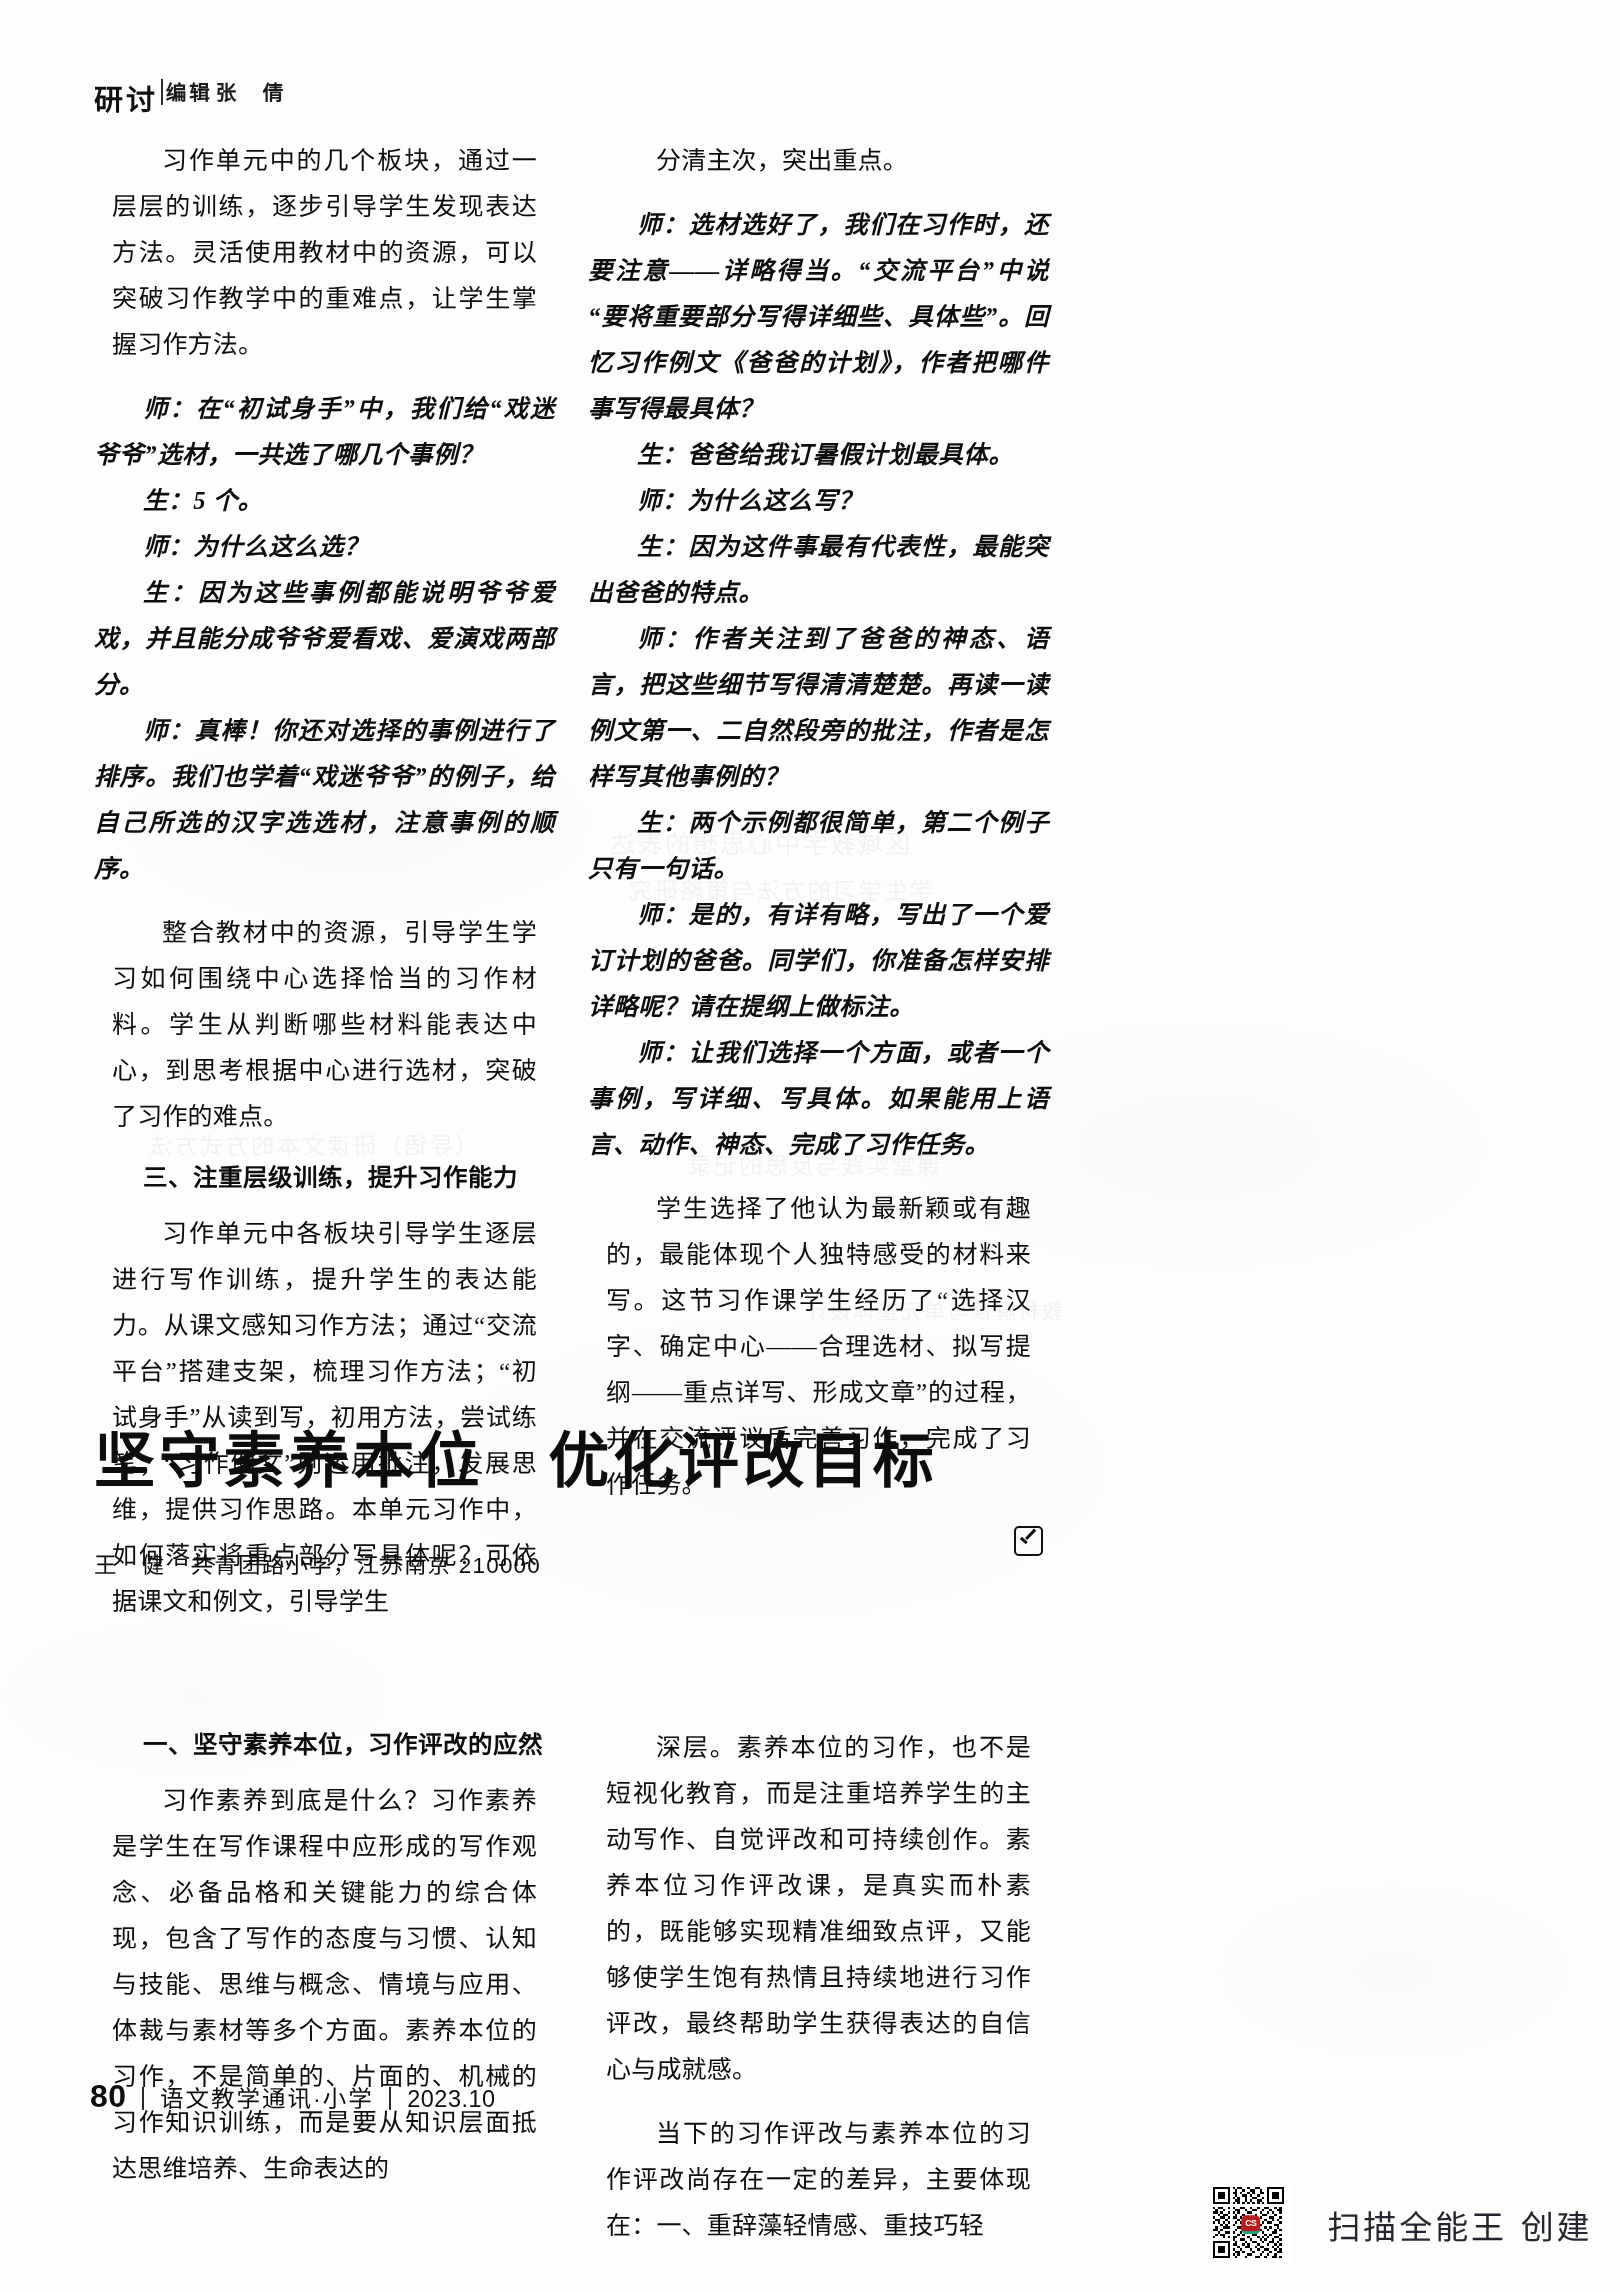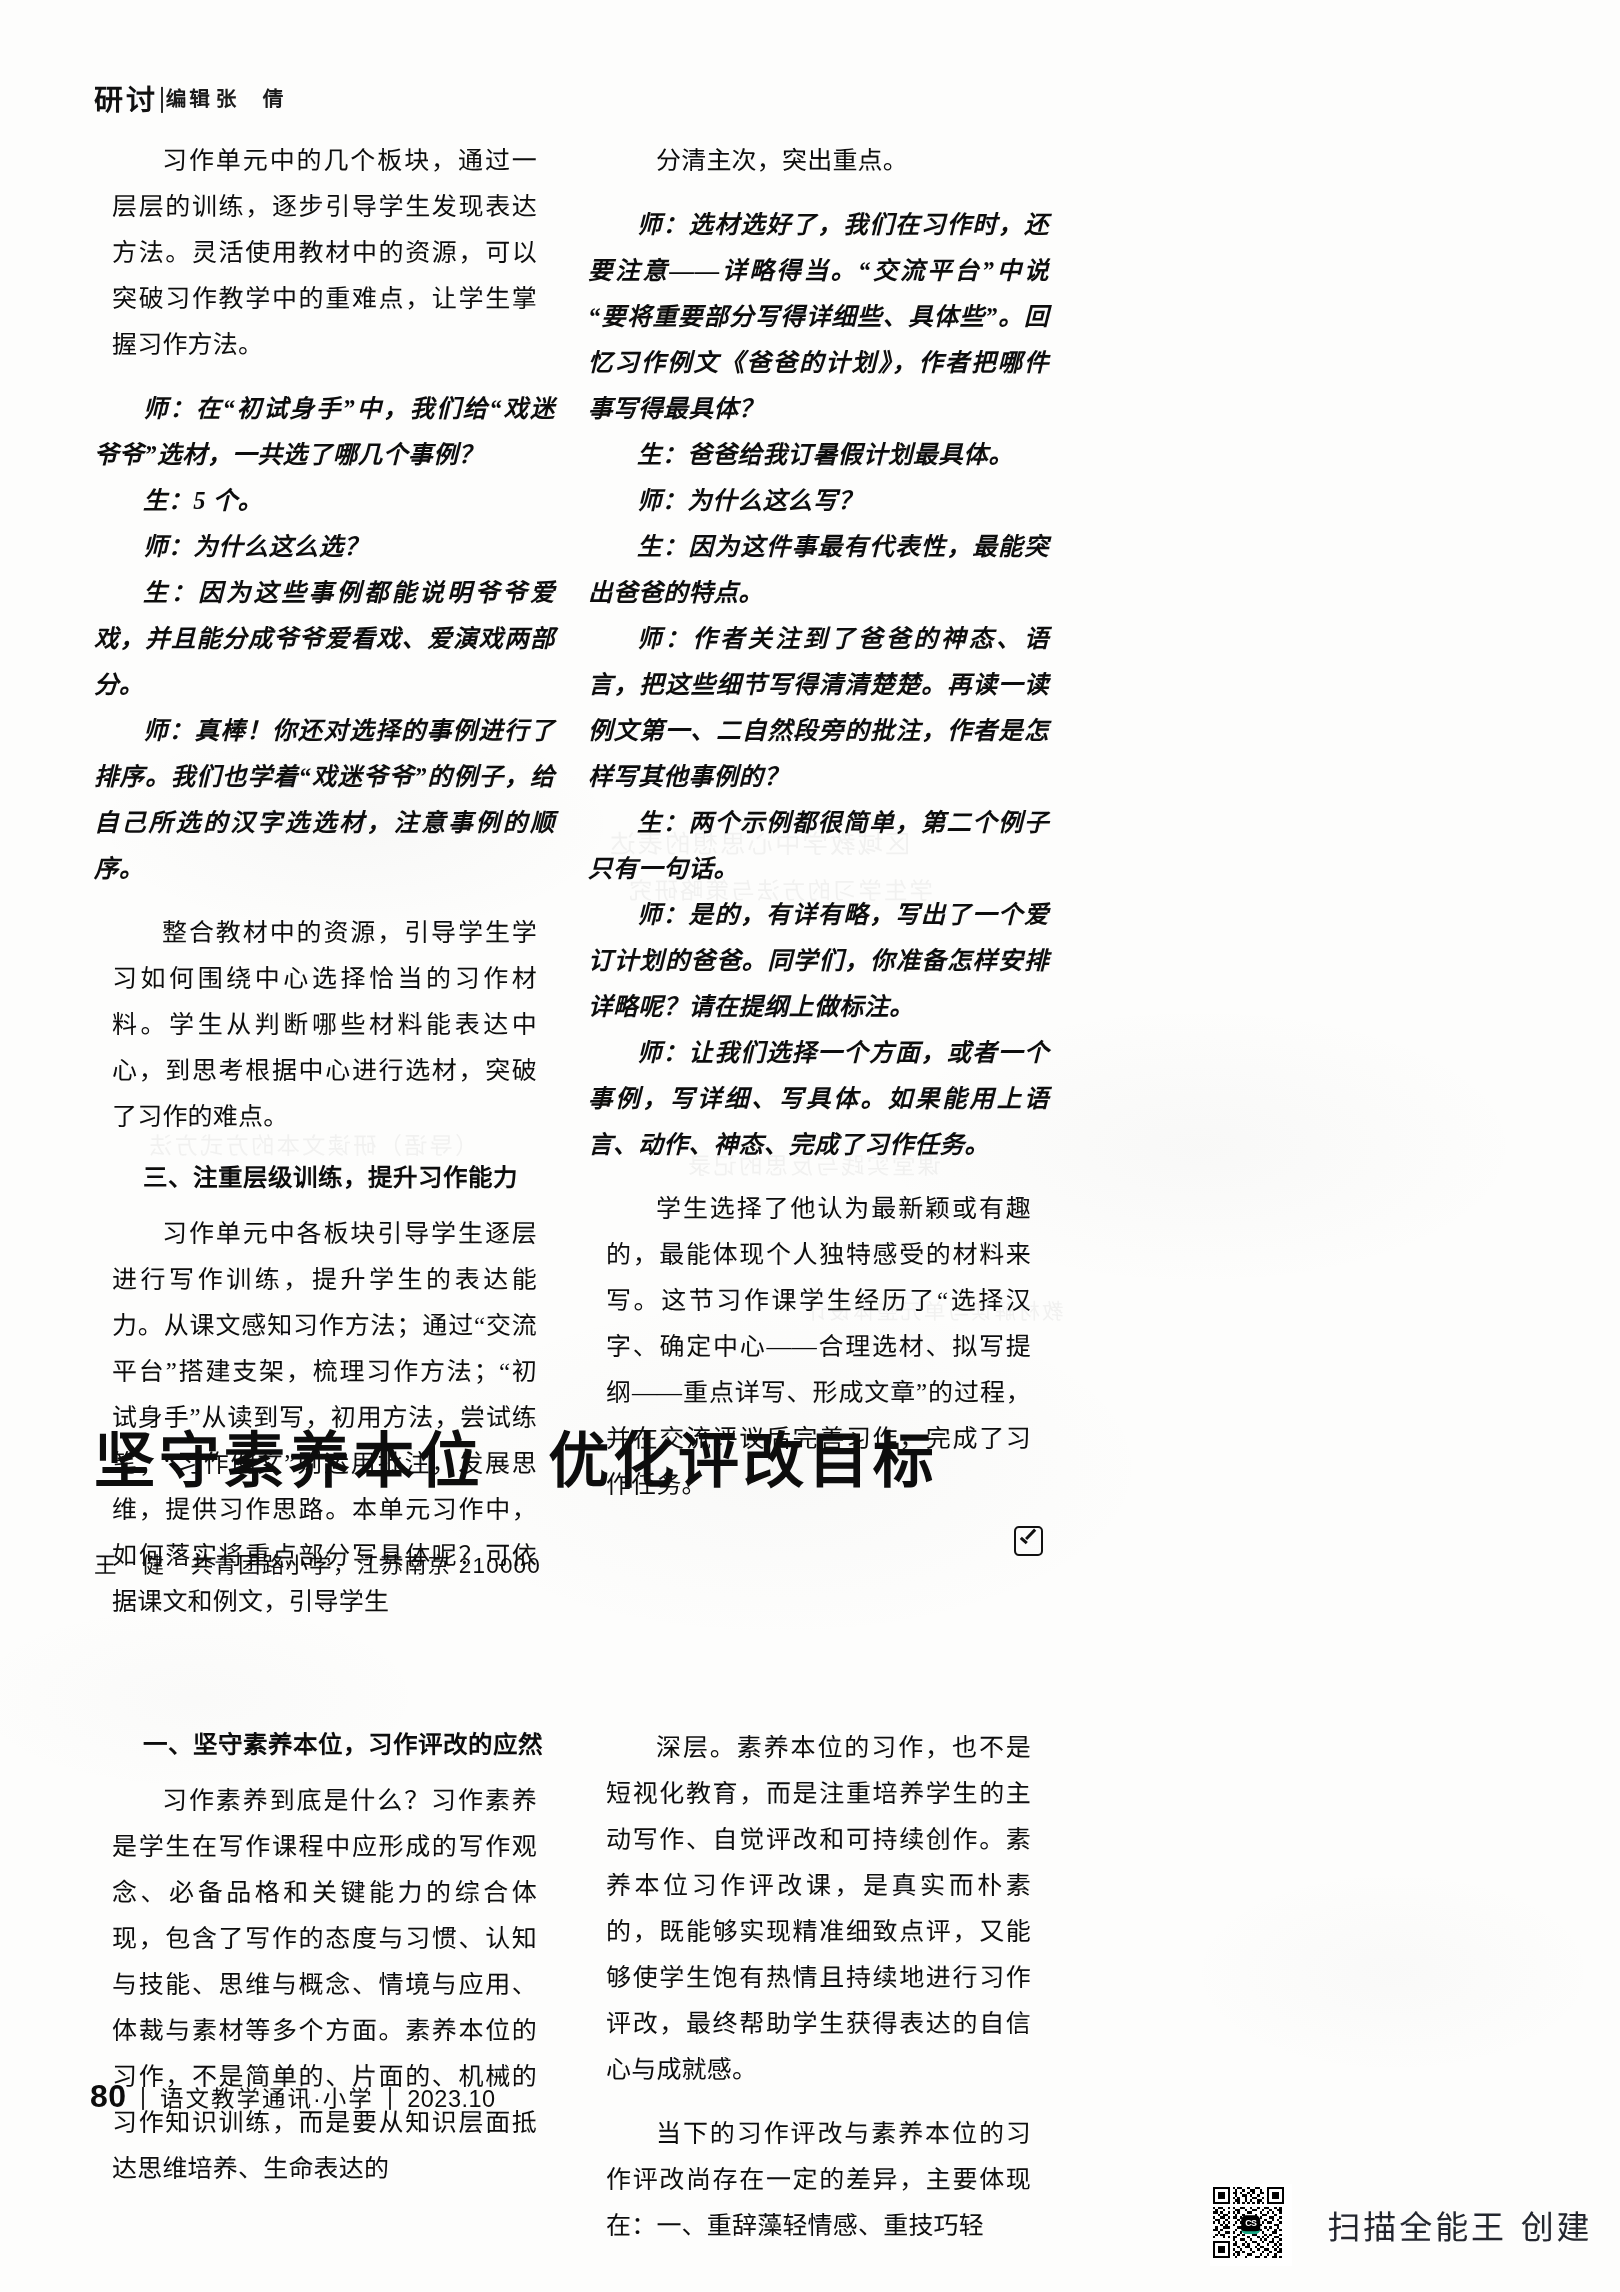--- a/index.html
+++ b/index.html
@@ -40,21 +40,21 @@
     pointer-events: none;
     z-index: 1;
   }
 
   
   .running-head {
     position: absolute;
     left: 94px;
     top: 76px;
     display: flex;
-    align-items: center;
+    align-items: flex-start;
     gap: 3px;
     z-index: 6;
   }
   .rh-section {
     font-family: "Liberation Sans", "DejaVu Sans", sans-serif;
     font-weight: 700;
     font-size: 29px;
     letter-spacing: 2.9px;
     color: #111;
   }
@@ -203,21 +203,21 @@
     background: #fff;
     padding: 2.9px;
   }
   .qr svg { display: block; }
   .qr-badge {
     position: absolute;
     left: 50%; top: 50%;
     transform: translate(-50%, -50%);
     width: 19.6px; height: 19.6px;
     border-radius: 4.9px;
-    background: #000000;
+    background: #b91c1c;
     border-bottom: 3.9px solid #19a884;
     box-sizing: border-box;
     display: flex;
     align-items: center;
     justify-content: center;
     color: #fff;
     font-family: "Liberation Sans", "DejaVu Sans", sans-serif;
     font-size: 8.8px;
     font-weight: 700;
     letter-spacing: -0.5px;

